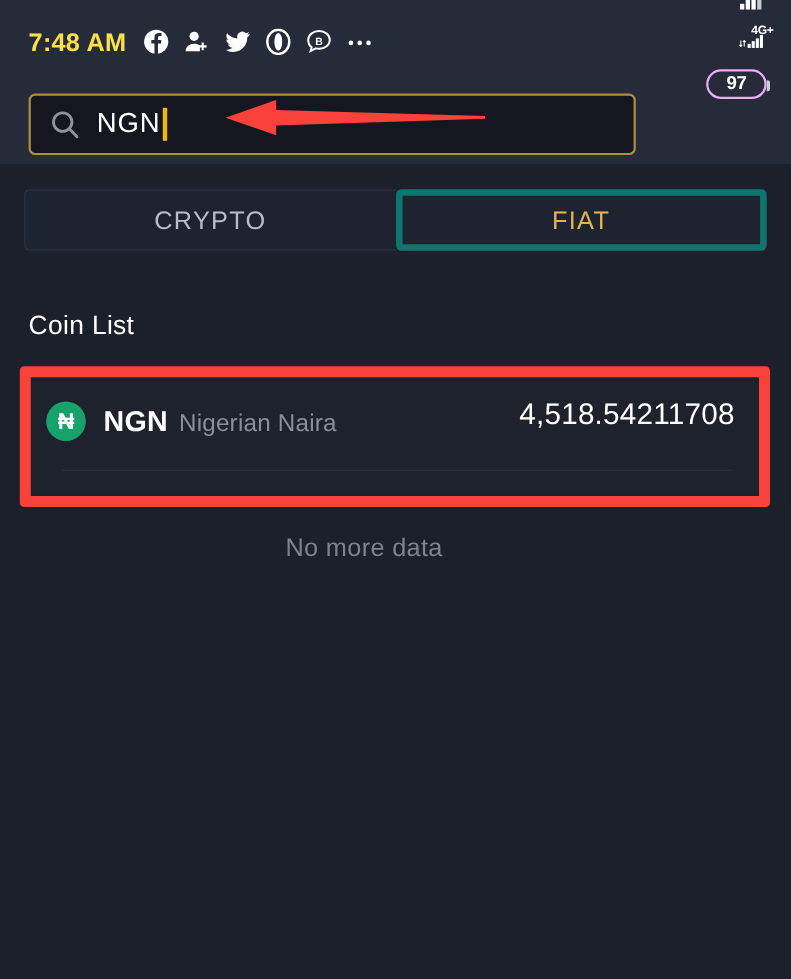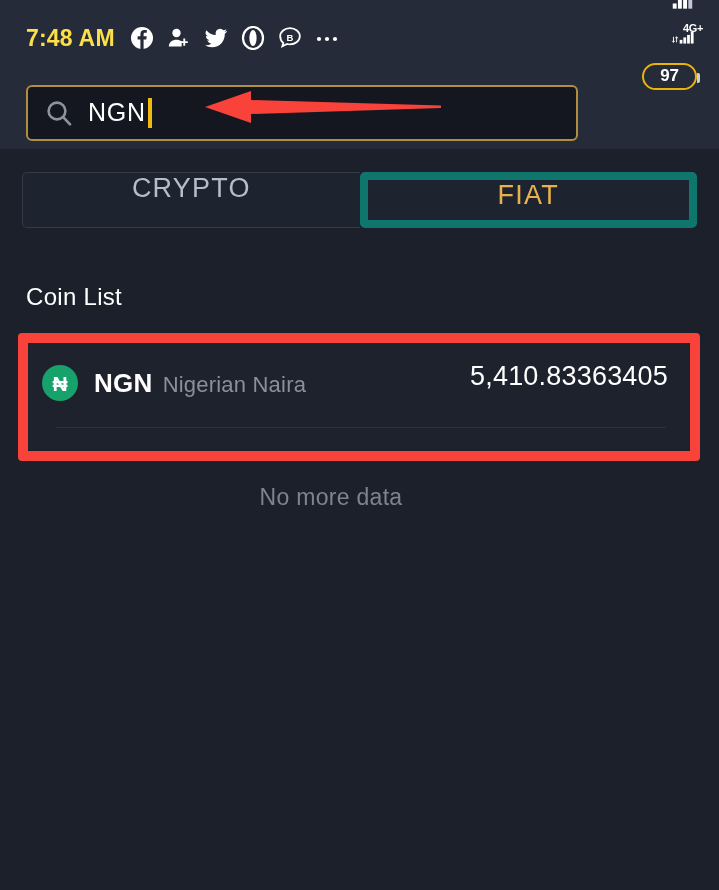--- a/index.html
+++ b/index.html
@@ -65,21 +65,21 @@
     margin-left: auto;
     display: flex;
     align-items: flex-end;
     gap: 12px;
     flex-direction: column;
   }
 
   .battery {
     position: relative;
     width: 55px; height: 27px;
-    border: 2px solid #eab308;
+    border: 2px solid #f0abfc;
     border-radius: 14px;
     display: flex;
     align-items: center;
     justify-content: center;
   }
   .battery::after {
     content: "";
     position: absolute;
     right: -5px; top: 8px;
     width: 3px; height: 10px;
@@ -170,36 +170,36 @@
     position: absolute;
     left: 22px; top: 172px;
     width: 675px;
     height: 56px;
     display: flex;
   }
 
   .tab {
     flex: 1 1 50%;
     display: flex;
-    align-items: flex-start;
+    align-items: center;
     justify-content: center;
-    font-size: 27px;
+    font-size: 23px;
     letter-spacing: 1.2px;
   }
 
   .tab-crypto {
     border: 1px solid #333a47;
     border-right: none;
     border-radius: 5px 0 0 5px;
     color: #b6bcc8;
     background: #1e2330;
   }
 
   .tab-fiat {
-    border: 8px solid #0f766e;
+    border: 6px solid #0f766e;
     border-radius: 5px;
     color: #e8b24b;
     background: #1e2330;
   }
 
   
   .section-title {
     position: absolute;
     left: 26px; top: 283px;
     color: #ffffff;
@@ -421,21 +421,21 @@
   <div class="section-title">Coin List</div>
 
   <div class="coin-row">
     <div class="coin-left">
       <span class="coin-badge">₦</span>
       <span>
         <span class="coin-symbol">NGN</span><span class="coin-name">Nigerian Naira</span>
       </span>
     </div>
     <div class="coin-right">
-      <div class="coin-amount">5,410.83363405</div>
+      <div class="coin-amount">4,518.54211708</div>
     </div>
   </div>
   <div class="coin-divider"></div>
 
   <div class="highlight-box"></div>
 
   <div class="no-more-data">No more data</div>
 
 </div>
 

